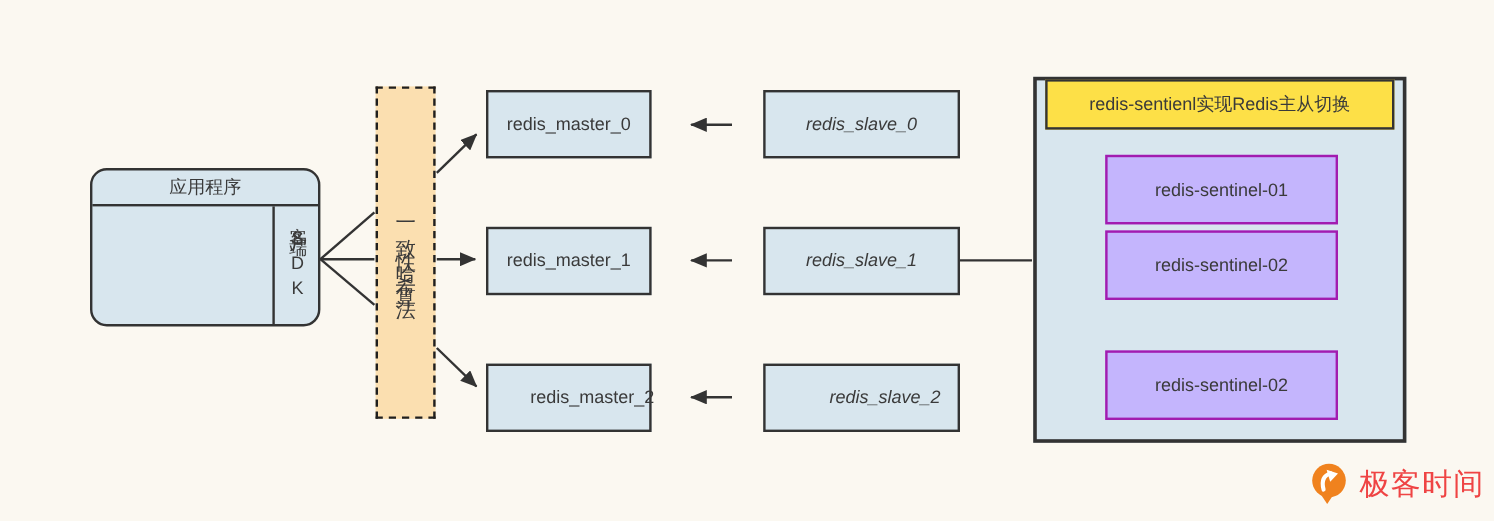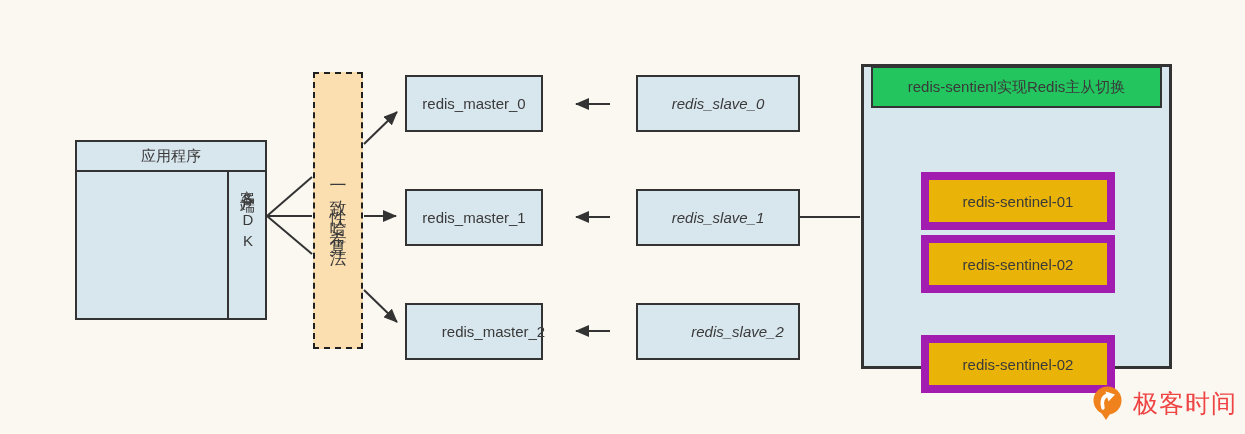--- a/index.html
+++ b/index.html
@@ -4,42 +4,42 @@
 <style>
   html,body{margin:0;padding:0;background:#ffffff;}
   body{font-family:"Liberation Sans","DejaVu Sans",sans-serif;}
   #canvas{
     position:relative;width:1245px;height:434px;overflow:hidden;
     background:#fbf8f1;color:#3a3a3a;
   }
   #arrow-layer{position:absolute;left:0;top:0;width:1245px;height:434px;z-index:1;}
   .box{position:absolute;box-sizing:border-box;z-index:2;}
   .blue{background:#d8e6ee;border:2px solid #333333;}
-  .orange{background:#eab308;border:8px solid #a21caf;margin-top:43px;}
+  .orange{background:#c4b5fd;border:2px solid #a21caf;}
   .label{display:flex;align-items:center;justify-content:center;height:100%;
     font-size:15px;color:#3a3a3a;white-space:nowrap;}
   
-  #app-box{left:75px;top:140px;width:192px;height:180px;}
+  #app-box{left:75px;top:140px;width:192px;height:132px;border-radius:14px;}
   #app-title{height:28px;border-bottom:2px solid #333333;display:flex;align-items:center;justify-content:center;font-size:15px;}
   #app-body{display:flex;height:calc(100% - 30px);}
   #app-main{flex:1;}
   #app-sdk{width:38px;border-left:2px solid #333333;display:flex;align-items:flex-start;justify-content:center;padding-top:6px;box-sizing:border-box;}
   .vtext{writing-mode:vertical-rl;text-orientation:upright;}
   #app-sdk .vtext{font-size:15px;letter-spacing:4px;color:#3a3a3a;}
   
   #hash-box{left:313px;top:72px;width:50px;height:277px;background:#fbdfb0;border:2px dashed #1f1f1f;display:flex;align-items:center;justify-content:center;}
   #hash-box .vtext{font-size:17px;letter-spacing:10px;color:#3a3a3a;}
   
   .master{left:405px;width:138px;height:57px;}
   .slave{left:636px;width:164px;height:57px;font-style:italic;}
   .row0{top:75px;} .row1{top:189px;} .row2{top:303px;padding-left:39px;}
   
   #sentinel-panel{left:861px;top:64px;width:311px;height:305px;background:#d8e6ee;border:3px solid #333333;}
   #sentinel-title{position:absolute;left:7px;right:7px;top:-1px;height:42px;
-    background:#22c55e;border:2px solid #333333;box-sizing:border-box;
+    background:#fde047;border:2px solid #333333;box-sizing:border-box;
     display:flex;align-items:center;justify-content:center;font-size:15px;}
   .sentinel-node{position:absolute;left:57px;width:194px;height:58px;}
   .snode0{top:62px;} .snode1{top:125px;} .snode2{top:225px;}
   
   #logo{position:absolute;left:1089px;top:384px;display:flex;align-items:center;gap:7px;z-index:2;}
   #logo-text{font-size:25px;color:#ef4444;letter-spacing:1px;}
 </style>
 </head>
 <body>
 

